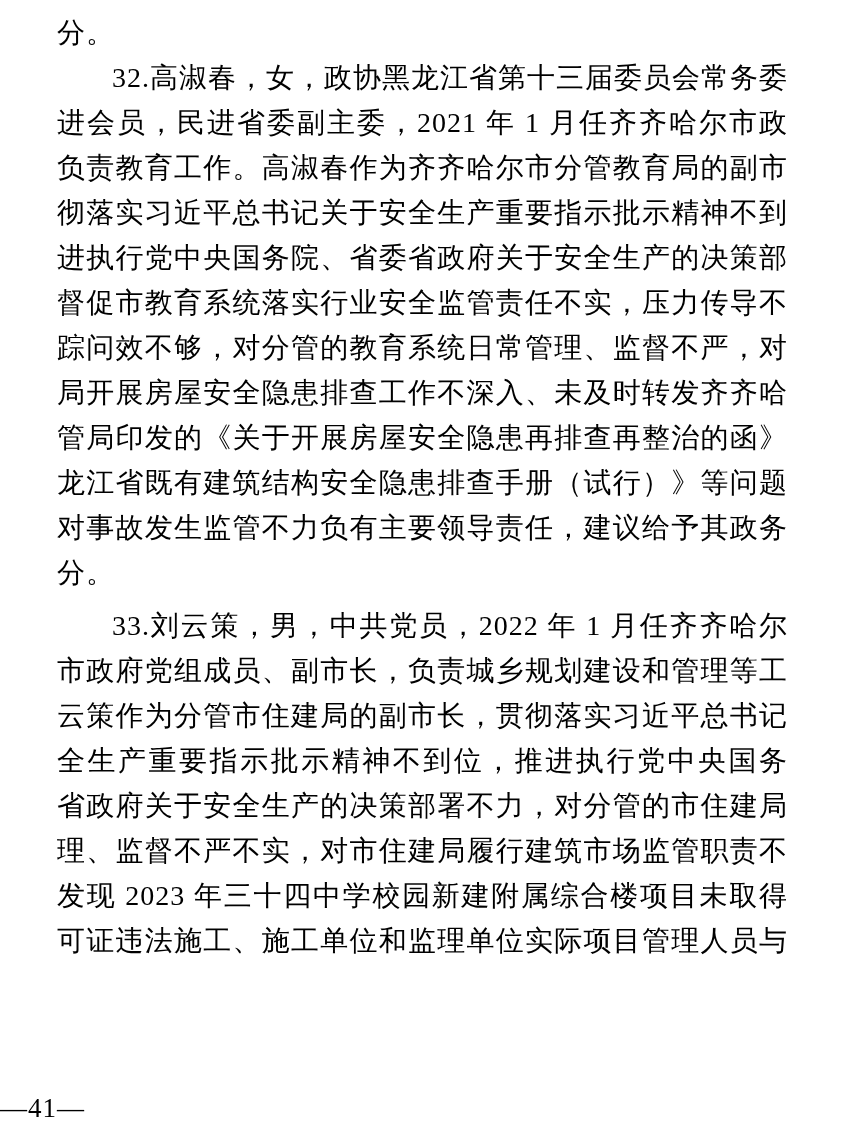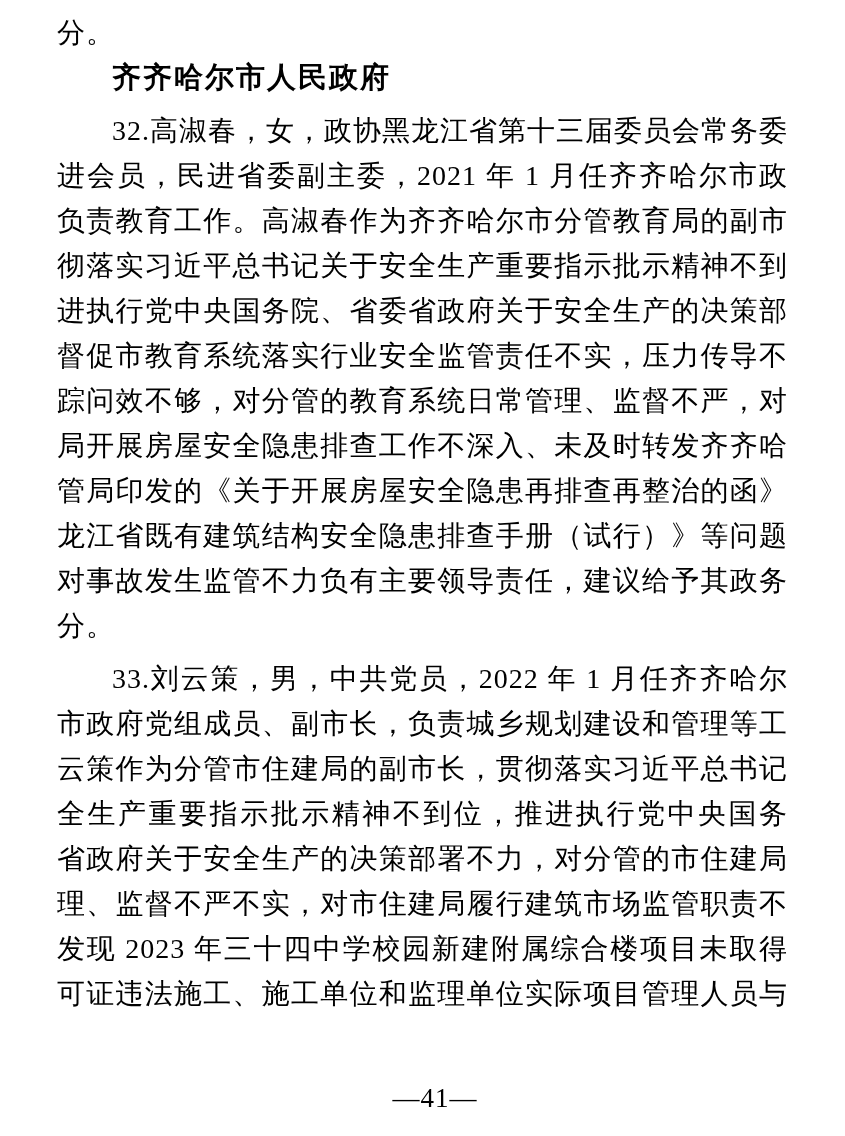--- a/index.html
+++ b/index.html
@@ -42,38 +42,35 @@
     height: 45px;
     text-indent: 55px;
     margin-bottom: 8px;
     letter-spacing: 2px;
   }
   .paragraph-32 {
     margin-bottom: 8px;
   }
   .page-number {
     position: absolute;
-    bottom: 22px;
+    bottom: 12px;
     left: 0;
     right: 0;
-    text-align: center;
     font-size: 27px;
     letter-spacing: 1px;
-    padding-left: 25px;
   }
 </style>
 </head>
 <body>
 
 <div class="page">
   <div class="content">
 
     <div class="line plain">分。</div>
 
-    <div class="heading">齐齐哈尔市人民政府</div>
 
     <div class="paragraph-32">
       <div class="line indent">32.高淑春，女，政协黑龙江省第十三届委员会常务委员，民</div>
       <div class="line">进会员，民进省委副主委，2021 年 1 月任齐齐哈尔市政府副市长，</div>
       <div class="line">负责教育工作。高淑春作为齐齐哈尔市分管教育局的副市长，贯</div>
       <div class="line">彻落实习近平总书记关于安全生产重要指示批示精神不到位，推</div>
       <div class="line">进执行党中央国务院、省委省政府关于安全生产的决策部署不力，</div>
       <div class="line">督促市教育系统落实行业安全监管责任不实，压力传导不足，跟</div>
       <div class="line">踪问效不够，对分管的教育系统日常管理、监督不严，对市教育</div>
       <div class="line">局开展房屋安全隐患排查工作不深入、未及时转发齐齐哈尔市城</div>

